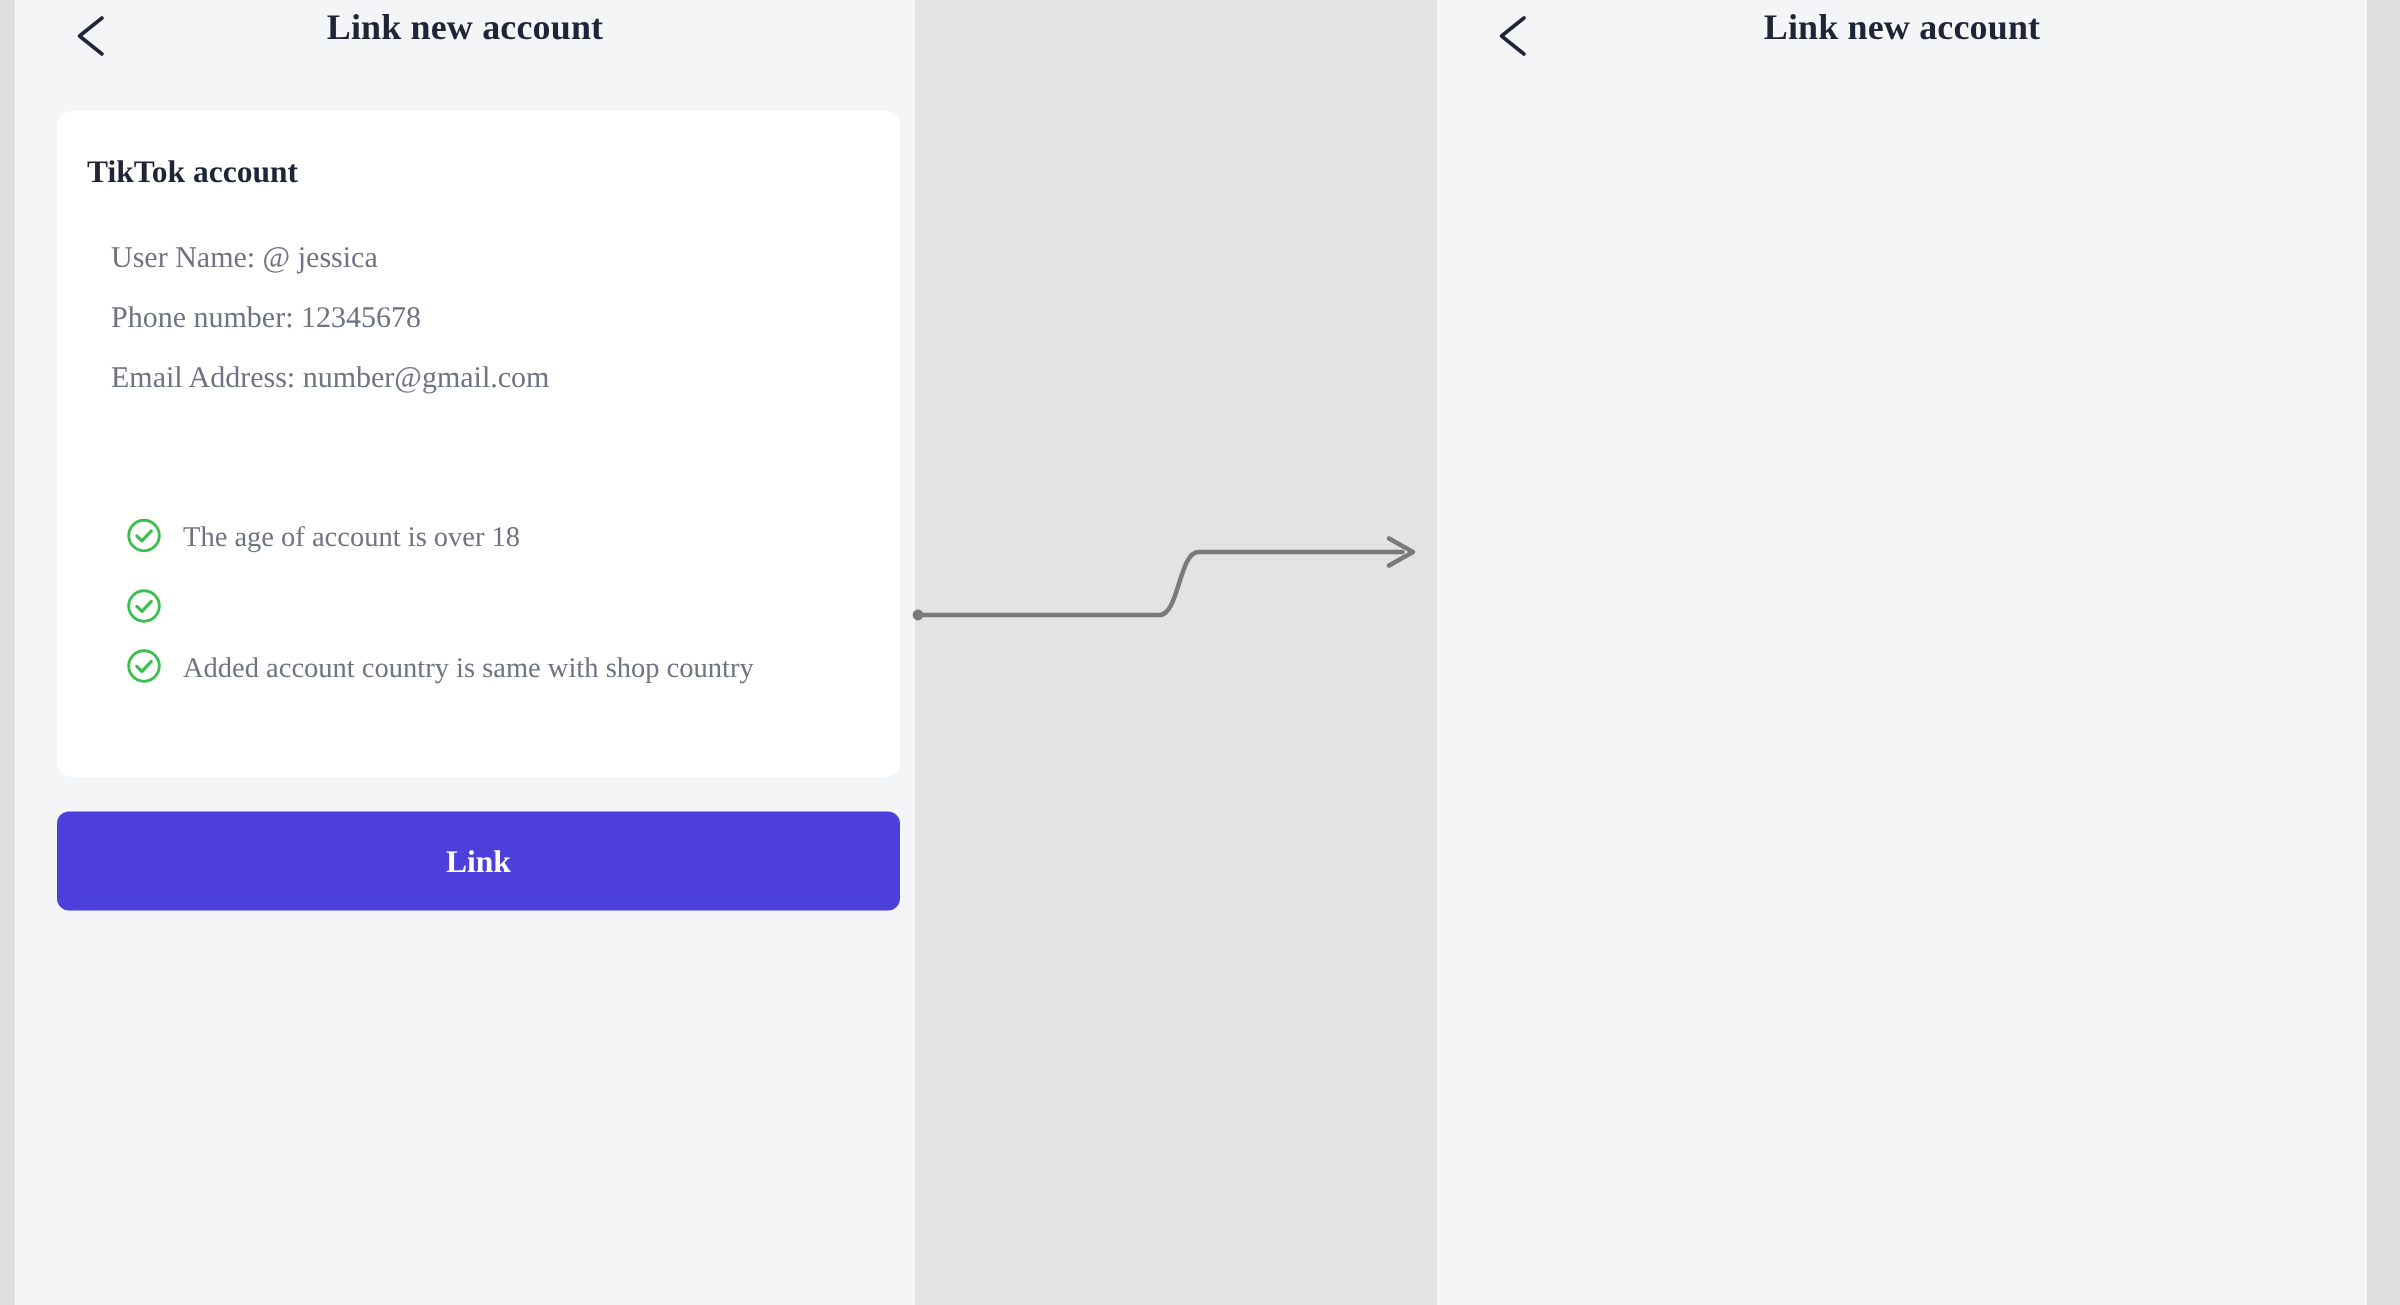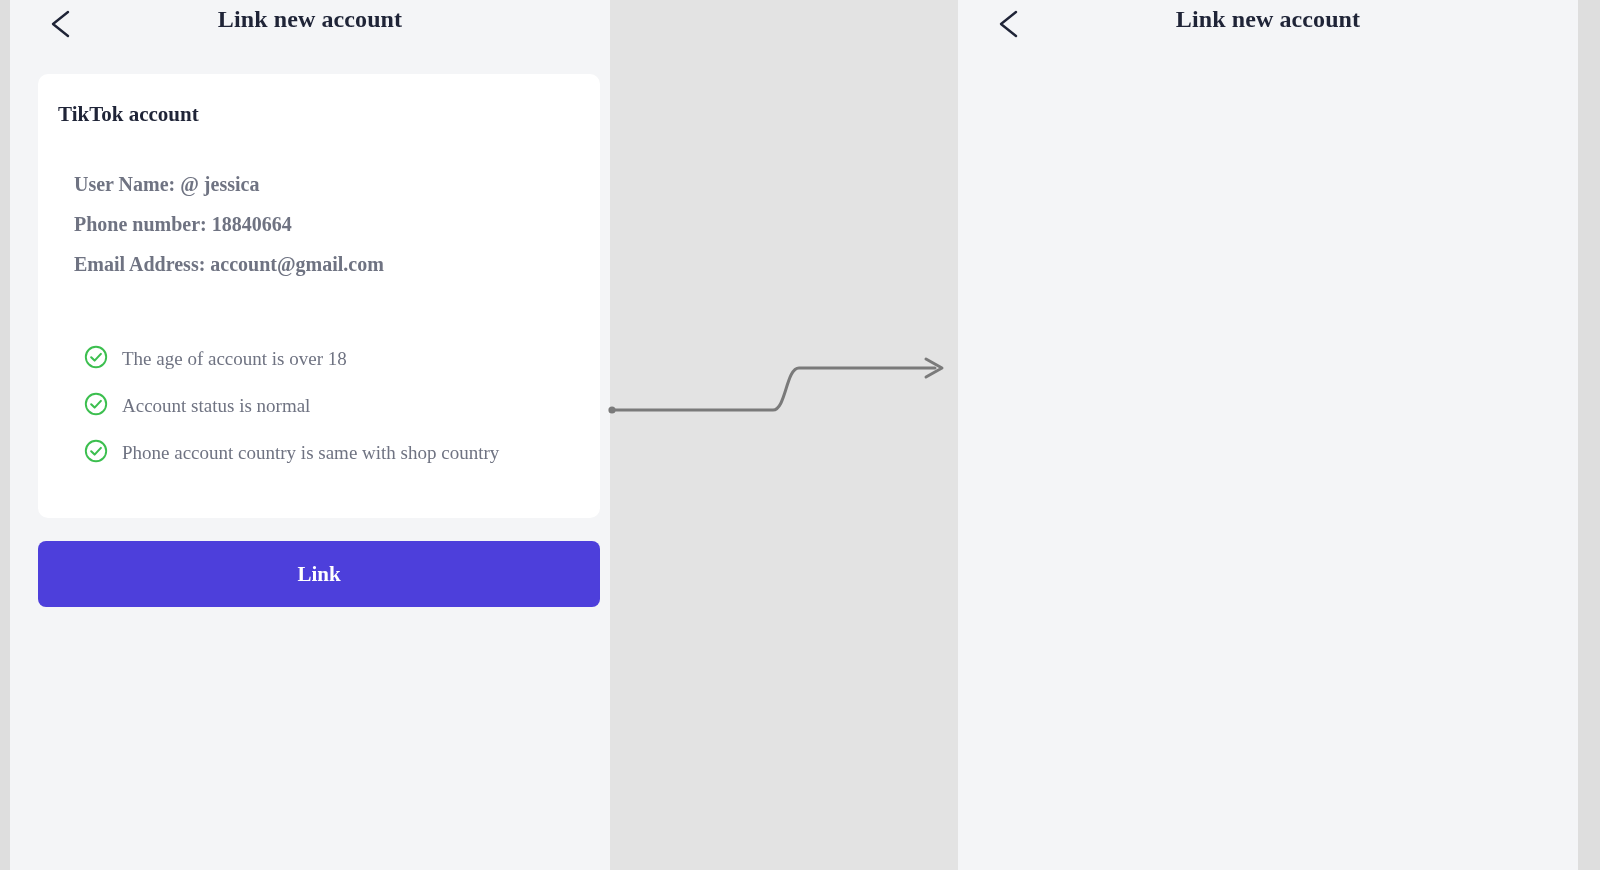--- a/index.html
+++ b/index.html
@@ -90,23 +90,22 @@
     top: 28px;
     font-size: 21px;
     font-weight: bold;
     color: #1f2437;
     text-align: center;
   }
 
   .info-list {
     position: absolute;
     left: 36px;
-    top: 90px;
+    top: 78px;
     width: 500px;
-    font-weight: bold;
   }
   .info-row {
     font-size: 20px;
     color: #6f7382;
     line-height: 40px;
     white-space: nowrap;
   }
 
   .check-list {
     position: absolute;
@@ -187,22 +186,22 @@
         </span>
       </div>
       <div class="header-title">Link new account</div>
     </div>
 
     <div class="card" id="account-card">
       <div class="card-title">TikTok account</div>
 
       <div class="info-list">
         <div class="info-row">User Name: @ jessica</div>
-        <div class="info-row">Phone number: 18840664</div>
-        <div class="info-row">Email Address: account@gmail.com</div>
+        <div class="info-row">Phone number: 12345678</div>
+        <div class="info-row">Email Address: number@gmail.com</div>
       </div>
 
       <div class="check-list">
 
         <div class="check-item">
           <span class="check-icon">
             <svg width="24" height="24" viewBox="0 0 24 24">
               <circle cx="12" cy="12" r="10.2" fill="none" stroke="#3cbf4f" stroke-width="1.9"></circle>
               <polyline points="7.2,12.3 10.6,15.6 16.9,8.9" fill="none" stroke="#3cbf4f" stroke-width="2.1" stroke-linecap="round" stroke-linejoin="round"></polyline>
             </svg>
@@ -210,31 +209,30 @@
           <span class="check-text">The age of account is over 18</span>
         </div>
 
         <div class="check-item">
           <span class="check-icon">
             <svg width="24" height="24" viewBox="0 0 24 24">
               <circle cx="12" cy="12" r="10.2" fill="none" stroke="#3cbf4f" stroke-width="1.9"></circle>
               <polyline points="7.2,12.3 10.6,15.6 16.9,8.9" fill="none" stroke="#3cbf4f" stroke-width="2.1" stroke-linecap="round" stroke-linejoin="round"></polyline>
             </svg>
           </span>
-          <span class="check-text">Account status is normal</span>
         </div>
 
         <div class="check-item">
           <span class="check-icon">
             <svg width="24" height="24" viewBox="0 0 24 24">
               <circle cx="12" cy="12" r="10.2" fill="none" stroke="#3cbf4f" stroke-width="1.9"></circle>
               <polyline points="7.2,12.3 10.6,15.6 16.9,8.9" fill="none" stroke="#3cbf4f" stroke-width="2.1" stroke-linecap="round" stroke-linejoin="round"></polyline>
             </svg>
           </span>
-          <span class="check-text">Phone account country is same with shop country</span>
+          <span class="check-text">Added account country is same with shop country</span>
         </div>
 
       </div>
     </div>
 
     <button class="primary-btn" id="link-button">Link</button>
   </div>
 
   <div class="panel" id="panel-mid"></div>
 

